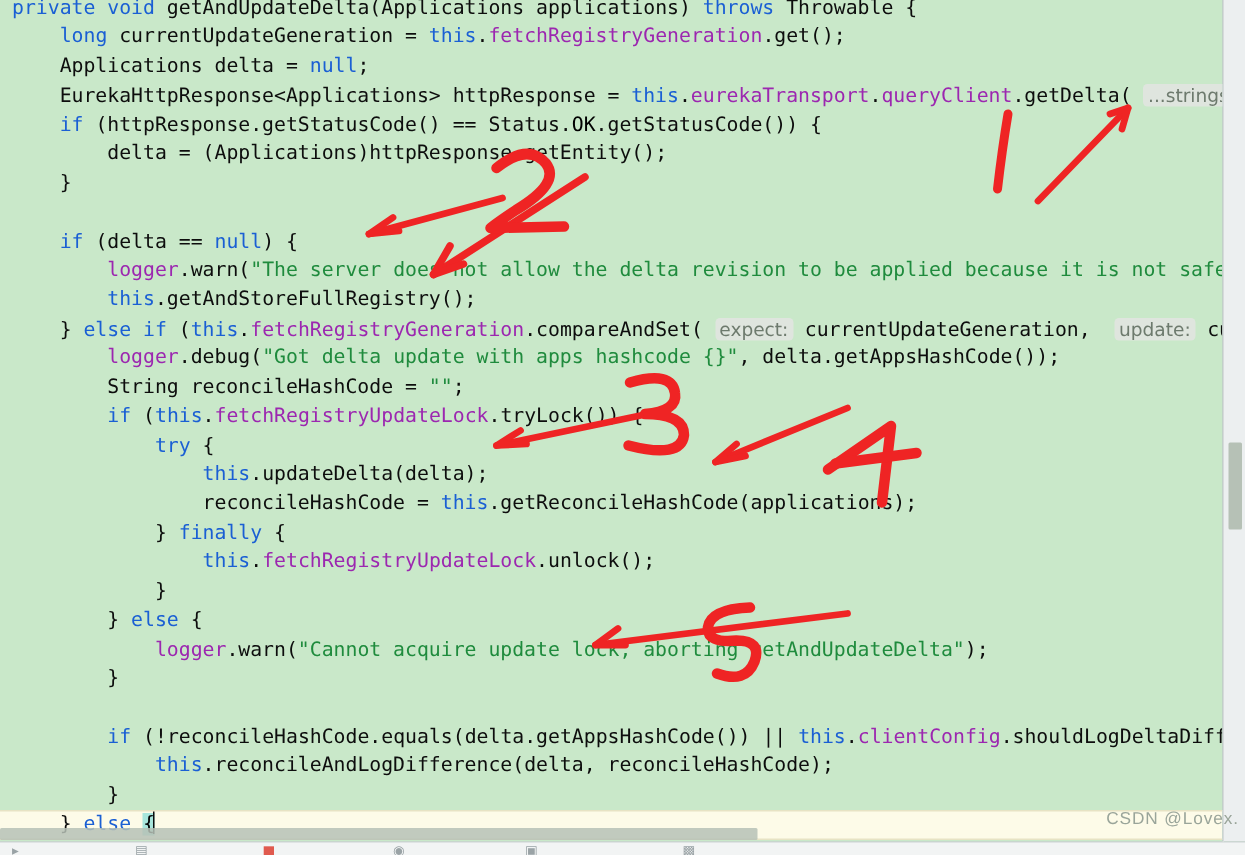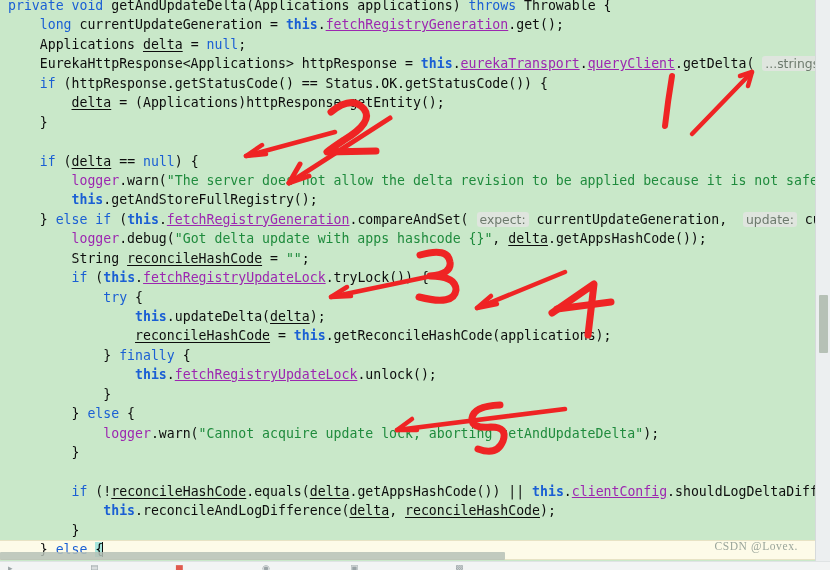--- a/index.html
+++ b/index.html
@@ -45,26 +45,26 @@
     padding-left: 8px;
     box-sizing: border-box;
     white-space: pre;
   }
   .line.current {
     background: #fdfbe8;
     box-shadow: 0 -1px 0 #e7e3c4 inset, 0 1px 0 #e7e3c4 inset;
   }
   
   .kw      { color: #1a5fd4; }
-  .this    { color: #1a5fd4; font-weight: bold; }            
+  .this    { color: #1a5fd4; }            
   .plain   { color: #0d0d0d; }
-  .field   { color: #9c27b0; text-decoration: underline; }            
+  .field   { color: #9c27b0; }            
   .static  { color: #9c27b0; } 
   .str     { color: #1f8b3d; }
-  .local   { color: #0d0d0d; text-decoration: underline; text-decoration-color:#0d0d0d; text-underline-offset: 2px; }
+  .local   { color: #0d0d0d; text-decoration-color:#0d0d0d; text-underline-offset: 2px; }
   .italic  { }
   .brace-match { background: #a8e6dc; }
   .caret {
     display: inline-block;
     width: 1px;
     height: 15px;
     background: #0d0d0d;
     vertical-align: -3px;
     margin-left: -1px;
   }
@@ -139,23 +139,23 @@
     position: absolute;
     left: 0;
     top: 0;
     width: 830px;
     height: 570px;
     pointer-events: none;
   }
   
   #watermark {
     position: absolute;
-    right: 32px;
+    right: 4px;
     bottom: 18px;
-    font-family: Liberation Serif, serif;
+    font-family: Liberation Sans, sans-serif;
     font-size: 11.5px;
     color: #9aa59a;
     letter-spacing: .6px;
   }
 </style>
 </head>
 <body>
 
 <div id="screen">
 

